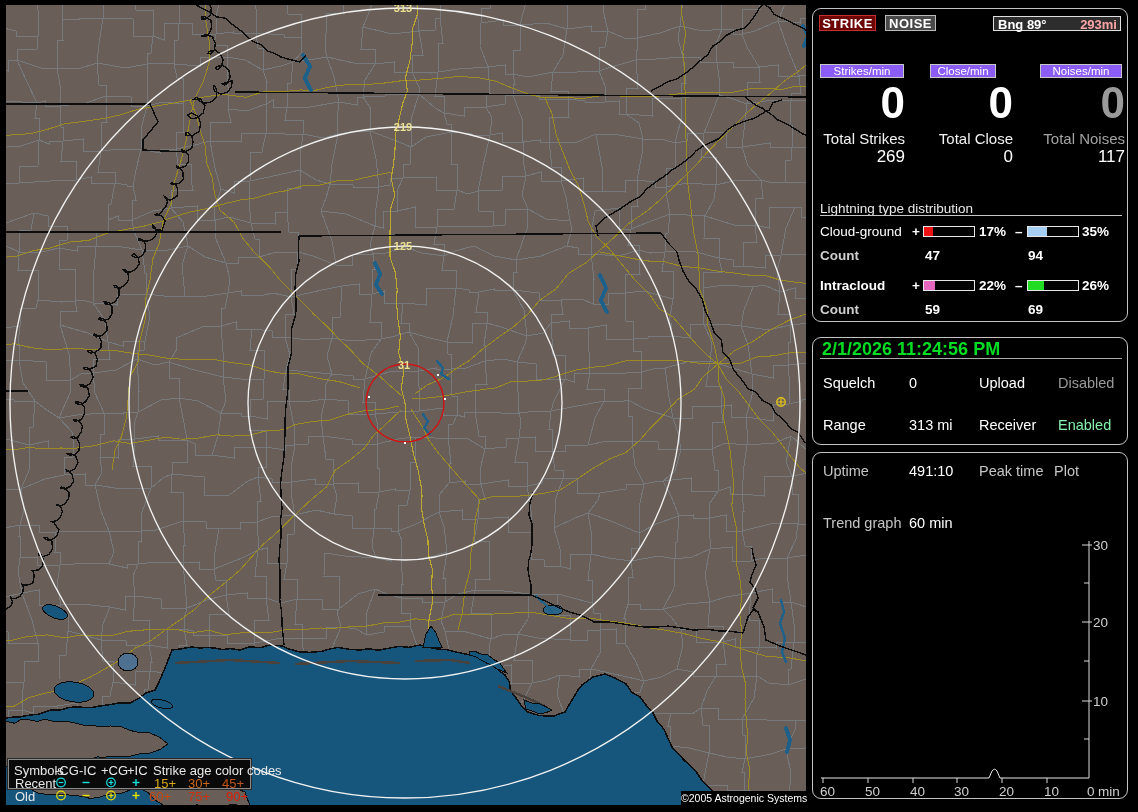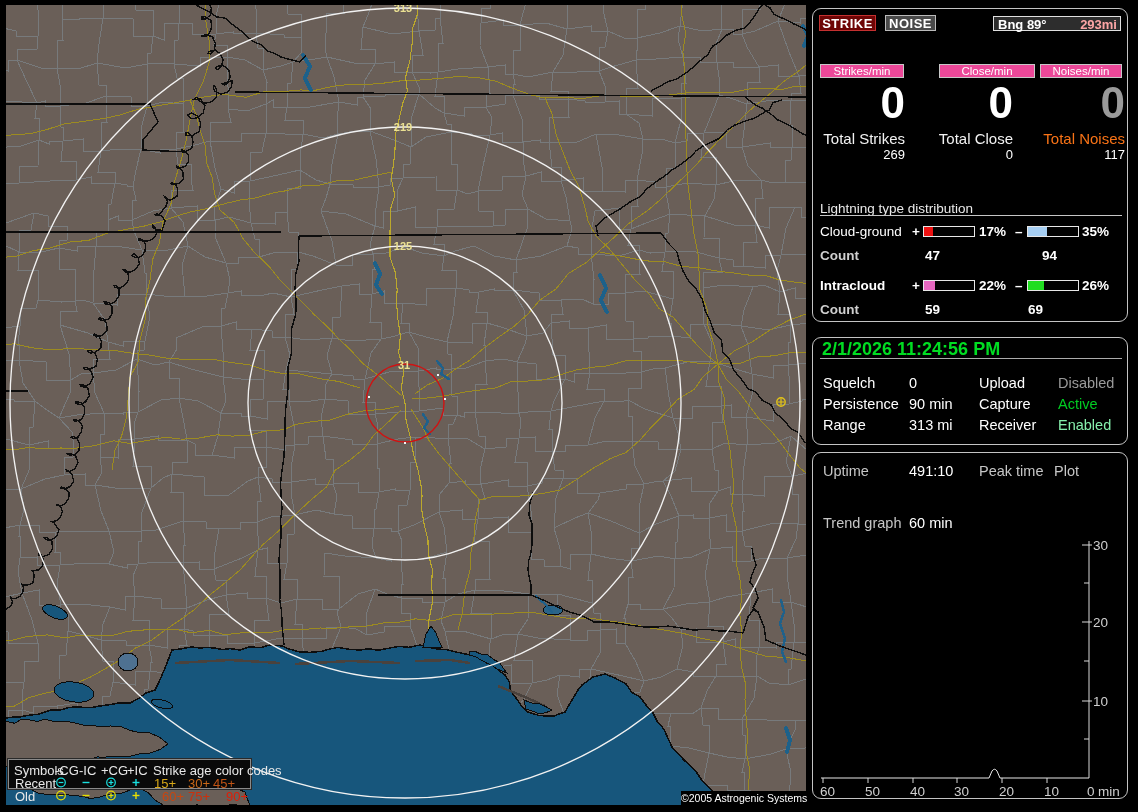--- a/index.html
+++ b/index.html
@@ -1,19 +1,19 @@
 <!DOCTYPE html>
 <html><head><meta charset="utf-8"><style>
 * {margin:0;padding:0;box-sizing:border-box}
 body {width:1138px;height:812px;background:#000;position:relative;overflow:hidden;font-family:"Liberation Sans",sans-serif}
 .panel {position:absolute;background:#000;border:1.5px solid #c4c4c4;border-radius:9px}
-.minbtn {position:absolute;top:55px;height:14px;background:#ec4899;border:1px solid #c8c8c8;color:#fff;font-size:11.5px;text-align:center;line-height:12px}
+.minbtn {position:absolute;top:55px;height:14px;background:#8b5cf6;border:1px solid #c8c8c8;color:#fff;font-size:11.5px;text-align:center;line-height:12px}
 .bigzero {position:absolute;top:72px;font-size:44px;font-weight:bold;color:#fff;text-align:right;line-height:1}
 .totlab {position:absolute;top:121px;font-size:15px;color:#f2f2f2;text-align:right}
-.totval {position:absolute;top:138px;font-size:13px;color:#fff;text-align:right}
+.totval {position:absolute;top:138px;font-size:17px;color:#fff;text-align:right}
 .drow {position:absolute;left:0;width:316px;height:14px;font-size:13.5px;color:#fff;line-height:14px}
 .bar {position:absolute;top:1px;width:52px;height:11px;border:1px solid #e8e8e8;background:#020202;display:inline-block}
 .fill {position:absolute;left:0;top:0;height:9px;display:inline-block}
 .irow {position:absolute;left:0;width:316px;height:16px;font-size:14.5px;color:#fff}
 .c1 {position:absolute;left:10px}
 .c2 {position:absolute;left:96px}
 .c3 {position:absolute;left:166px}
 .c4 {position:absolute;left:245px}
 .g4 {position:absolute;left:241px}
 </style></head><body>
@@ -125,39 +125,39 @@
 <span style="position:absolute;left:5px;top:3px">Symbols</span>
 <span style="position:absolute;left:46px;top:3px">-CG</span>
 <span style="position:absolute;left:70px;top:3px">-IC</span>
 <span style="position:absolute;left:92px;top:3px">+CG</span>
 <span style="position:absolute;left:118px;top:3px">+IC</span>
 <span style="position:absolute;left:144px;top:3px">Strike age color codes</span>
 <span style="position:absolute;left:6px;top:16px">Recent</span>
 <span style="position:absolute;left:6px;top:29px">Old</span>
 <span style="position:absolute;left:145px;top:16px;color:#d8a818">15+</span>
 <span style="position:absolute;left:179px;top:16px;color:#c86818">30+</span>
-<span style="position:absolute;left:204px;top:16px;color:#c05415">45+</span>
-<span style="position:absolute;left:153px;top:29px;color:#c84610">60+</span>
+<span style="position:absolute;left:213px;top:16px;color:#c05415">45+</span>
+<span style="position:absolute;left:140px;top:29px;color:#c84610">60+</span>
 <span style="position:absolute;left:179px;top:29px;color:#cc300c">75+</span>
 <span style="position:absolute;left:217px;top:29px;color:#dd1e08">90+</span>
 </div>
 <div style="position:absolute;left:681px;top:791px;width:125px;height:14px;background:#000;color:#fff;font-size:10.5px;white-space:nowrap;line-height:14px;text-align:center">©2005 Astrogenic Systems</div>
 <div class="panel" style="left:812px;top:8px;width:316px;height:314px">
 <div style="position:absolute;left:6px;top:6px;width:57px;height:16px;background:#6e0505;border:1px solid #c43030;color:#fff;font-weight:bold;font-size:13px;text-align:center;line-height:16px;letter-spacing:0.5px">STRIKE</div>
 <div style="position:absolute;left:72px;top:6px;width:51px;height:16px;background:#494949;border:1px solid #bbb;color:#fff;font-weight:bold;font-size:13px;text-align:center;line-height:16px;letter-spacing:0.5px">NOISE</div>
 <div style="position:absolute;left:180px;top:7px;width:128px;height:15px;background:#2d2d2d;border:1px solid #e0e0e0;color:#fff;font-weight:bold;font-size:13px;line-height:15px"><span style="margin-left:4px">Bng 89°</span><span style="position:absolute;right:3px;color:#fca5a5">293mi</span></div>
 <div class="minbtn" style="left:7px;width:84px">Strikes/min</div>
-<div class="minbtn" style="left:126px;width:96px">Close/min</div>
+<div class="minbtn" style="left:117px;width:66px">Close/min</div>
 <div class="minbtn" style="left:227px;width:82px">Noises/min</div>
 <div class="bigzero" style="left:5px;width:87px">0</div>
 <div class="bigzero" style="left:113px;width:87px">0</div>
 <div class="bigzero" style="left:225px;width:87px;color:#9a9a9a">0</div>
 <div class="totlab" style="left:5px;width:87px">Total Strikes</div>
 <div class="totlab" style="left:113px;width:87px">Total Close</div>
-<div class="totlab" style="left:225px;width:87px;color:#f97316">Total Noises</div>
+<div class="totlab" style="left:225px;width:87px;color:#a3a3a3">Total Noises</div>
 <div class="totval" style="left:5px;width:87px">269</div>
 <div class="totval" style="left:113px;width:87px">0</div>
 <div class="totval" style="left:225px;width:87px">117</div>
 <div style="position:absolute;left:7px;top:192px;font-size:13.5px;color:#eaeaea">Lightning type distribution</div>
 <div style="position:absolute;left:7px;top:206px;width:302px;border-bottom:1px solid #c6c6c6"></div>
 <div class="drow" style="top:216px">
       <span style="position:absolute;left:7px;font-weight:normal">Cloud-ground</span>
       <span style="position:absolute;left:99px;font-weight:bold">+</span>
       <span class="bar" style="left:110px">
         <span class="fill" style="width:9px;background:#ee1111"></span>
@@ -165,21 +165,21 @@
       <span style="position:absolute;left:166px;font-weight:bold">17%</span>
       <span style="position:absolute;left:202px;font-weight:bold">–</span>
       <span class="bar" style="left:214px">
         <span class="fill" style="width:19px;background:#a6cef2"></span>
       </span>
       <span style="position:absolute;left:269px;font-weight:bold">35%</span>
     </div>
 <div class="drow" style="top:240px;color:#cfcfcf">
       <span style="position:absolute;left:7px;font-weight:bold">Count</span>
       <span style="position:absolute;left:112px;color:#fff;font-weight:bold">47</span>
-      <span style="position:absolute;left:229px;color:#fff;font-weight:bold">94</span>
+      <span style="position:absolute;left:215px;color:#fff;font-weight:bold">94</span>
     </div>
 <div class="drow" style="top:270px">
       <span style="position:absolute;left:7px;font-weight:bold">Intracloud</span>
       <span style="position:absolute;left:99px;font-weight:bold">+</span>
       <span class="bar" style="left:110px">
         <span class="fill" style="width:11px;background:#e667c0"></span>
       </span>
       <span style="position:absolute;left:166px;font-weight:bold">22%</span>
       <span style="position:absolute;left:202px;font-weight:bold">–</span>
       <span class="bar" style="left:214px">
@@ -194,26 +194,20 @@
     </div>
 </div>
 <div class="panel" style="left:812px;top:337px;width:316px;height:108px">
 <div style="position:absolute;left:9px;top:1px;font-size:18px;font-weight:bold;color:#00dd22">2/1/2026 11:24:56 PM</div>
 <div style="position:absolute;left:7px;top:20px;width:302px;border-bottom:1px solid #ababab"></div>
 <div class="irow" style="top:37px">
       <span class="c1">Squelch</span>
       <span class="c2">0</span>
       <span class="c3">Upload</span>
       <span class="c4" style="color:#9a9a9a">Disabled</span>
-    </div>
-<div class="irow" style="top:58px">
-      <span class="c1">Persistence</span>
-      <span class="c2">90 min</span>
-      <span class="c3">Capture</span>
-      <span class="c4" style="color:#00cc22">Active</span>
     </div>
 <div class="irow" style="top:79px">
       <span class="c1">Range</span>
       <span class="c2">313 mi</span>
       <span class="c3">Receiver</span>
       <span class="c4" style="color:#86efac">Enabled</span>
     </div>
 </div>
 <div class="panel" style="left:812px;top:452px;width:316px;height:347px">
 <svg width="316" height="349" style="position:absolute;left:0;top:0">

